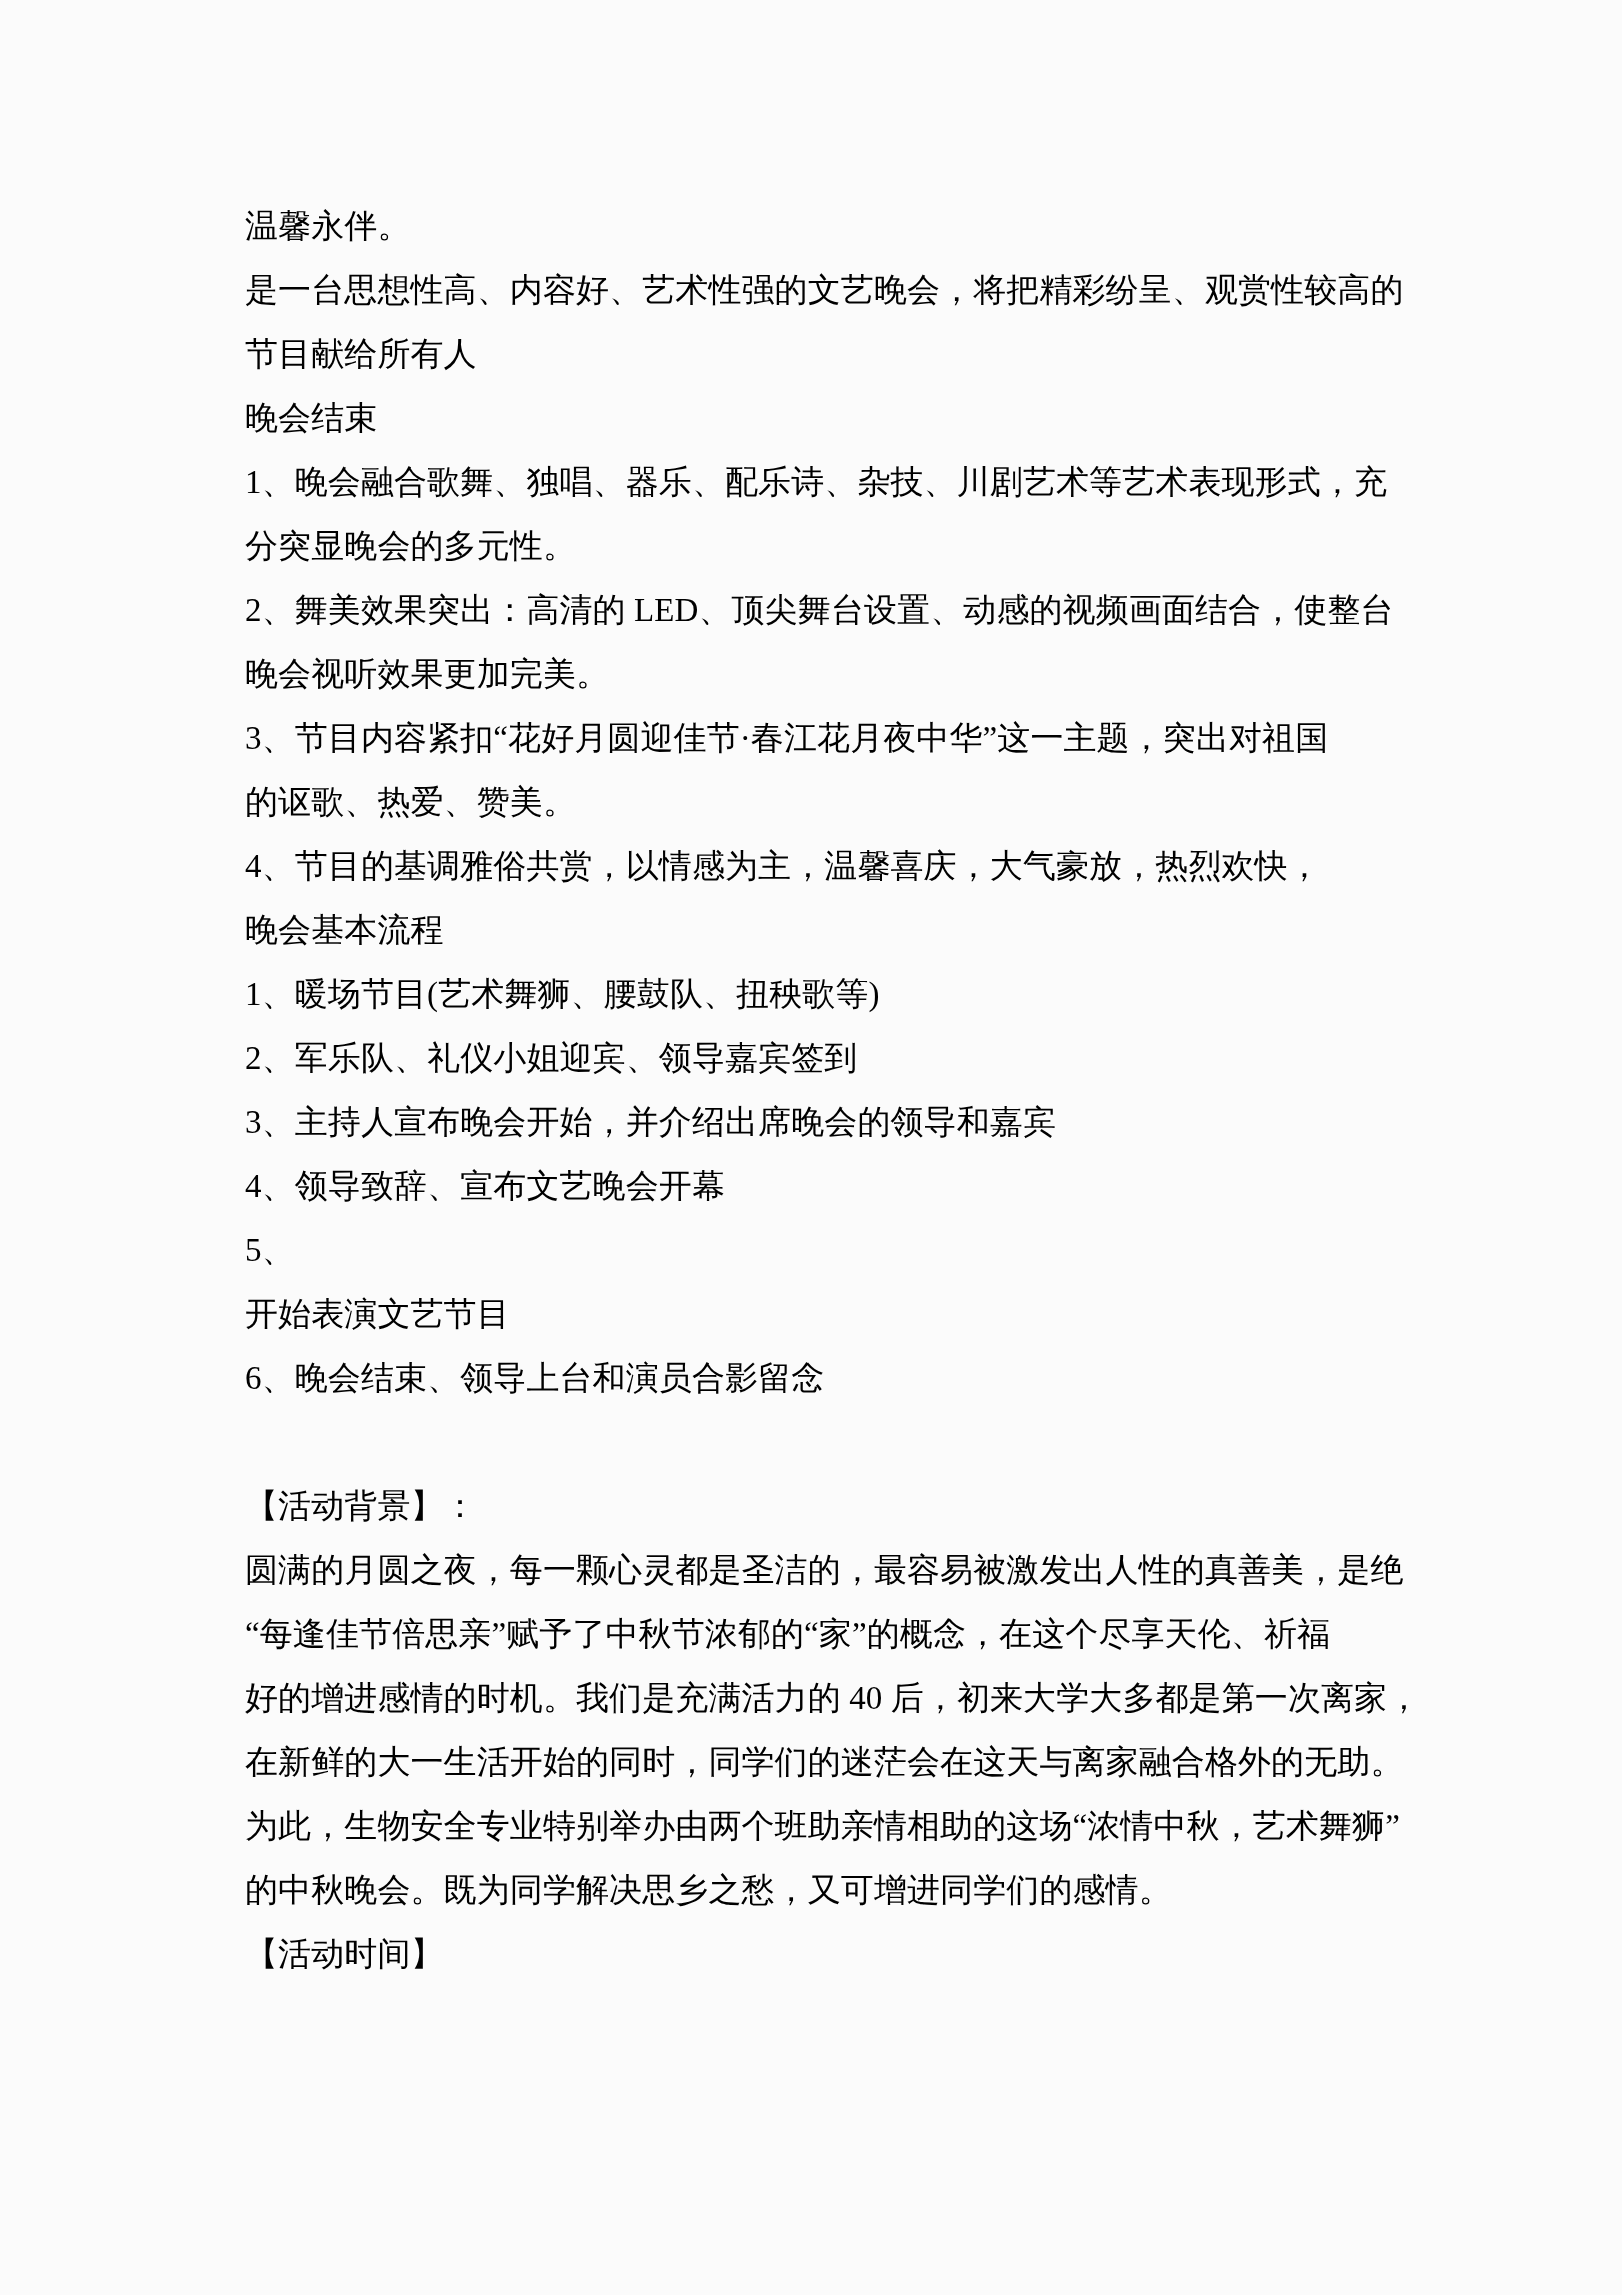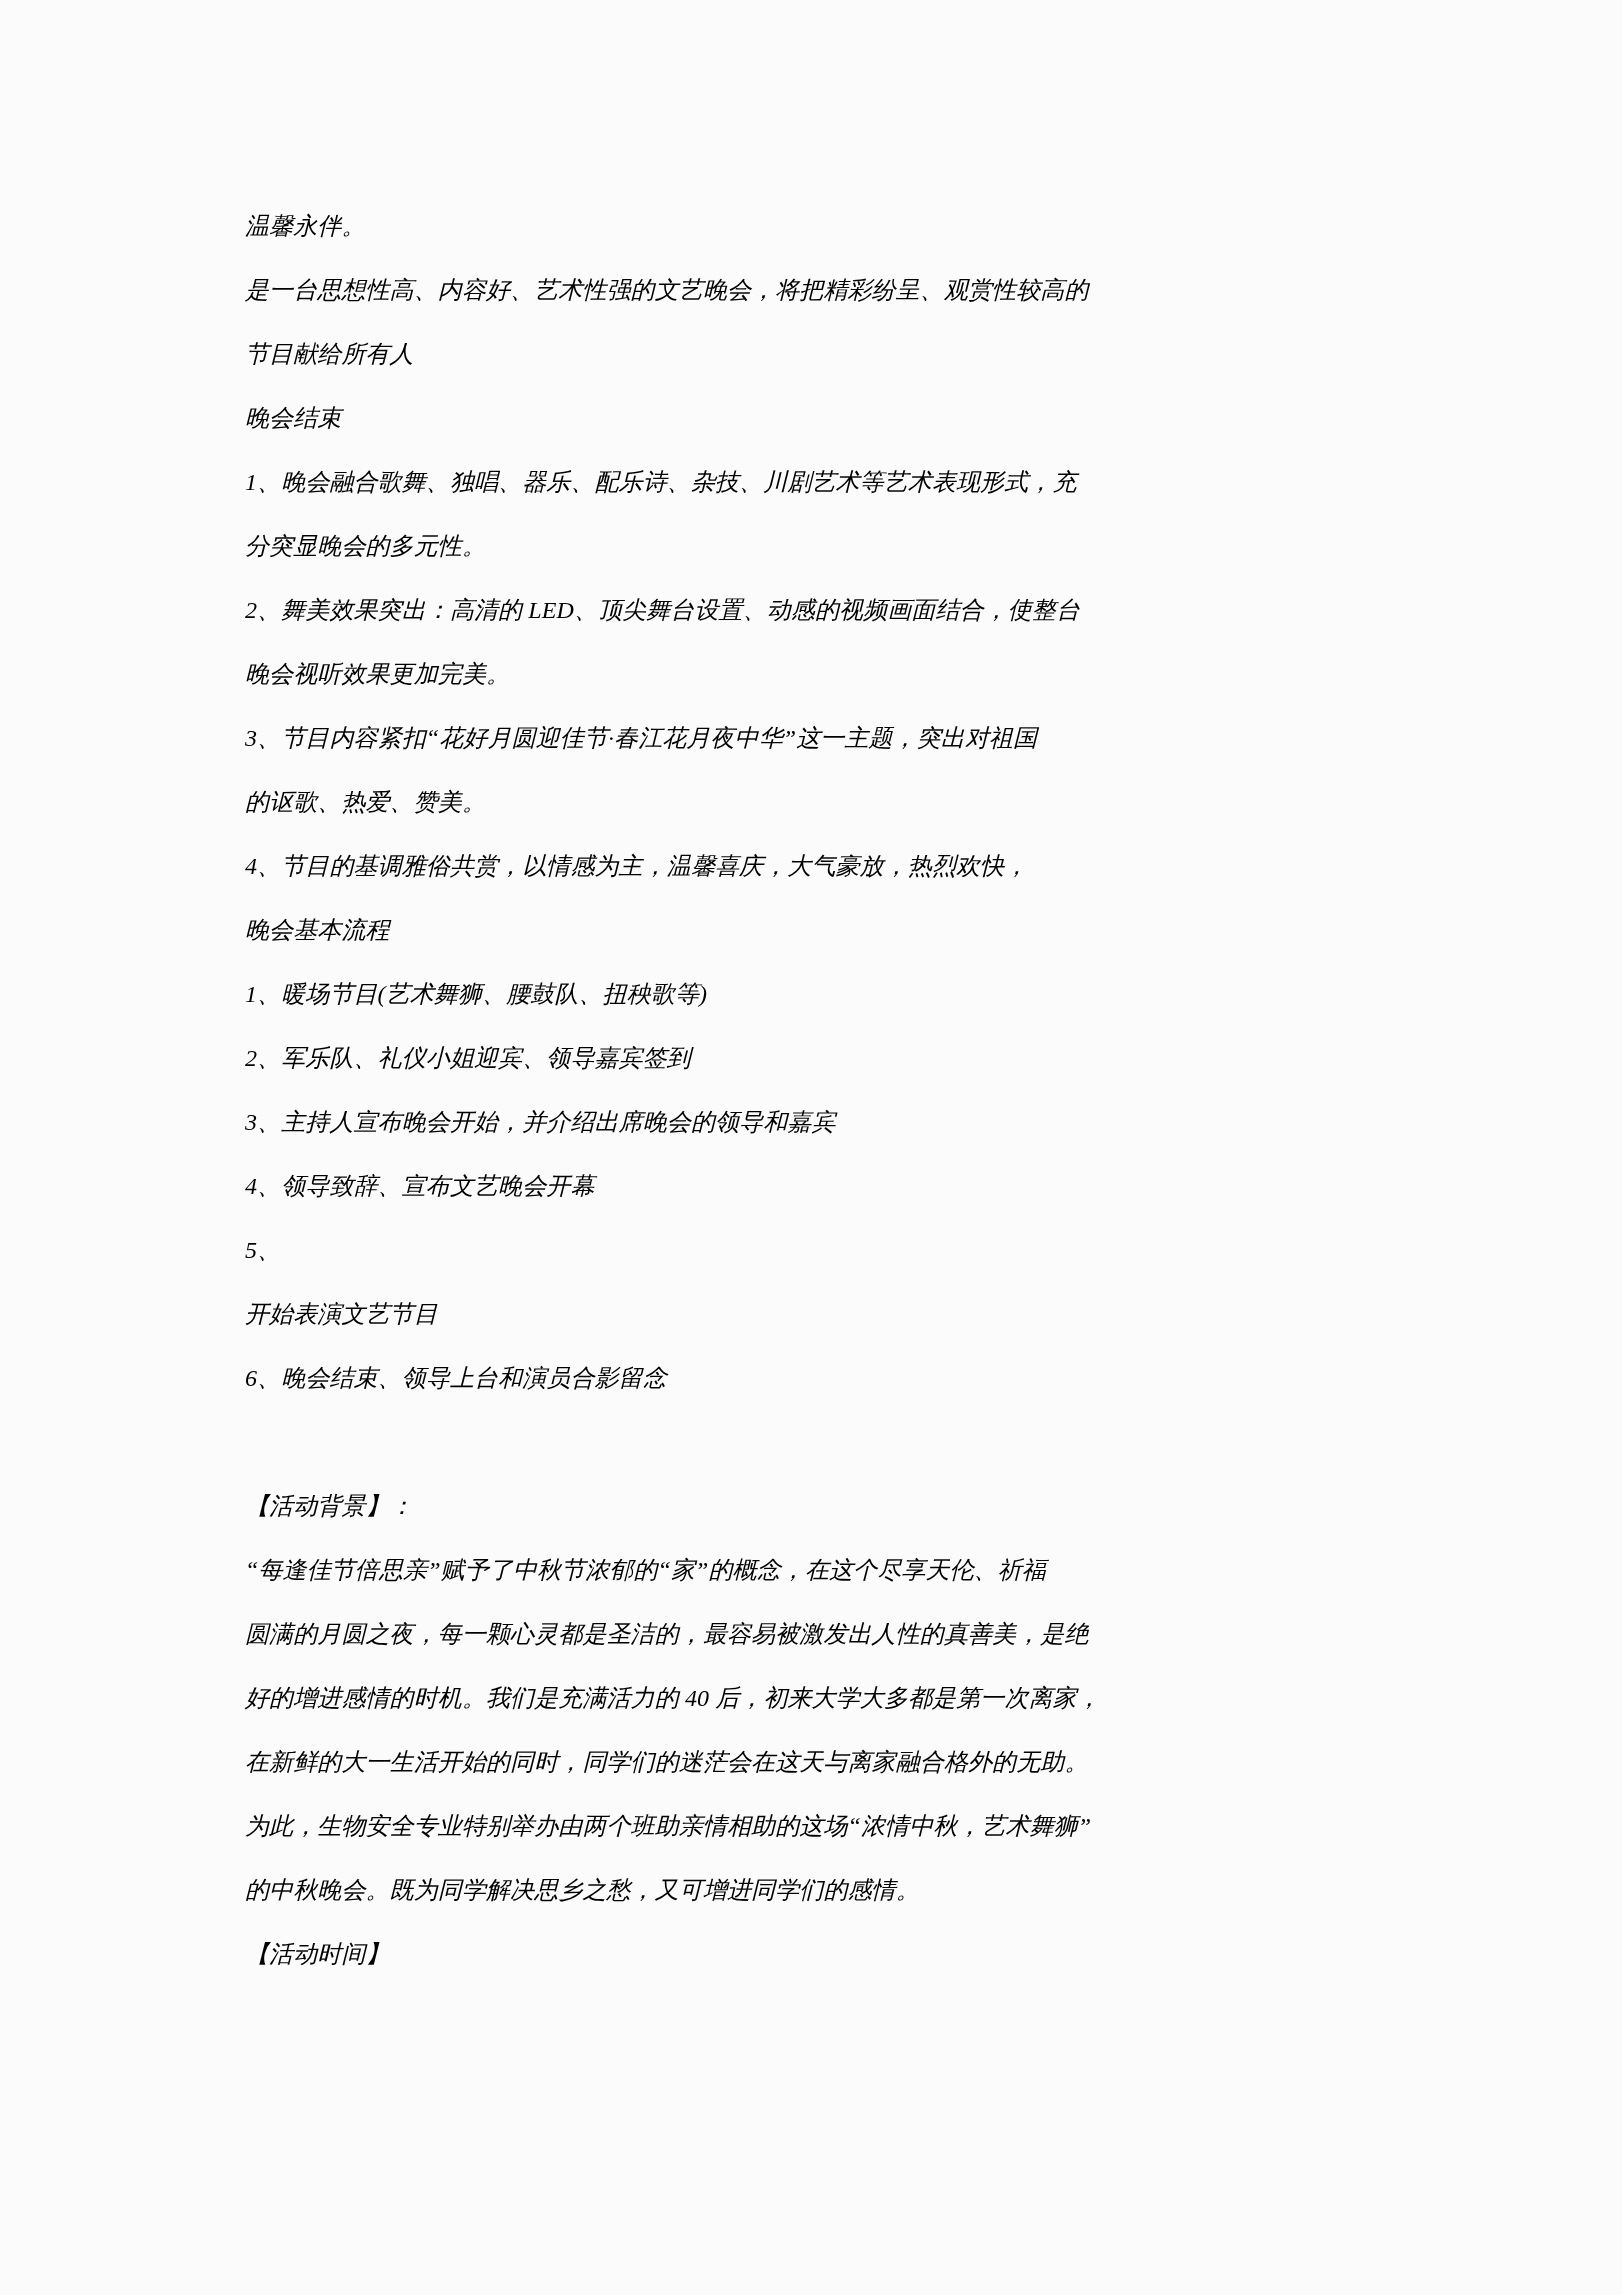--- a/index.html
+++ b/index.html
@@ -19,24 +19,23 @@
   .doc-body {
     position: absolute;
     left: 245px;
     top: 194px;
     width: 1161px;
     color: #000;
   }
   .line {
     height: 64px;
     line-height: 64px;
-    font-size: 24px;
+    font-size: 33px;
     letter-spacing: 0.1px;
     white-space: nowrap;
-    font-style: italic;
   }
 </style>
 </head>
 <body style="background: rgb(251, 251, 251);">
 
 <div class="page">
   <div class="doc-body" style="color: rgb(0, 0, 0);">
       <div class="line">温馨永伴。</div>
       <div class="line">是一台思想性高、内容好、艺术性强的文艺晚会，将把精彩纷呈、观赏性较高的</div>
       <div class="line">节目献给所有人</div>
@@ -51,22 +50,22 @@
       <div class="line">晚会基本流程</div>
       <div class="line">1、暖场节目(艺术舞狮、腰鼓队、扭秧歌等)</div>
       <div class="line">2、军乐队、礼仪小姐迎宾、领导嘉宾签到</div>
       <div class="line">3、主持人宣布晚会开始，并介绍出席晚会的领导和嘉宾</div>
       <div class="line">4、领导致辞、宣布文艺晚会开幕</div>
       <div class="line">5、</div>
       <div class="line">开始表演文艺节目</div>
       <div class="line">6、晚会结束、领导上台和演员合影留念</div>
       <div class="line"></div>
       <div class="line">【活动背景】：</div>
+      <div class="line">圆满的月圆之夜，每一颗心灵都是圣洁的，最容易被激发出人性的真善美，是绝</div>
       <div class="line">“每逢佳节倍思亲”赋予了中秋节浓郁的“家”的概念，在这个尽享天伦、祈福</div>
-      <div class="line">圆满的月圆之夜，每一颗心灵都是圣洁的，最容易被激发出人性的真善美，是绝</div>
       <div class="line">好的增进感情的时机。我们是充满活力的 40 后，初来大学大多都是第一次离家，</div>
       <div class="line">在新鲜的大一生活开始的同时，同学们的迷茫会在这天与离家融合格外的无助。</div>
       <div class="line">为此，生物安全专业特别举办由两个班助亲情相助的这场“浓情中秋，艺术舞狮”</div>
       <div class="line">的中秋晚会。既为同学解决思乡之愁，又可增进同学们的感情。</div>
       <div class="line">【活动时间】</div>
     </div>
 </div>
 
 
 </body></html>

